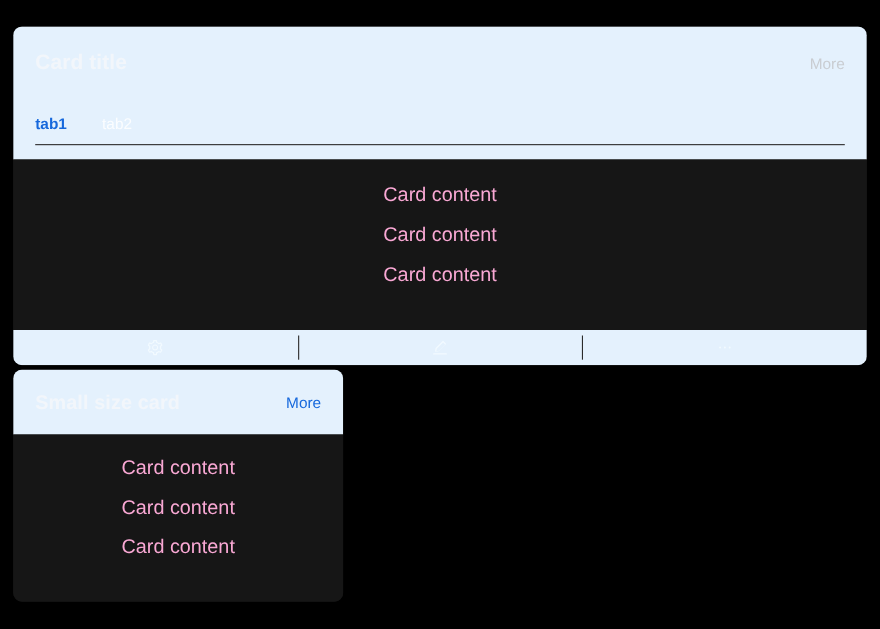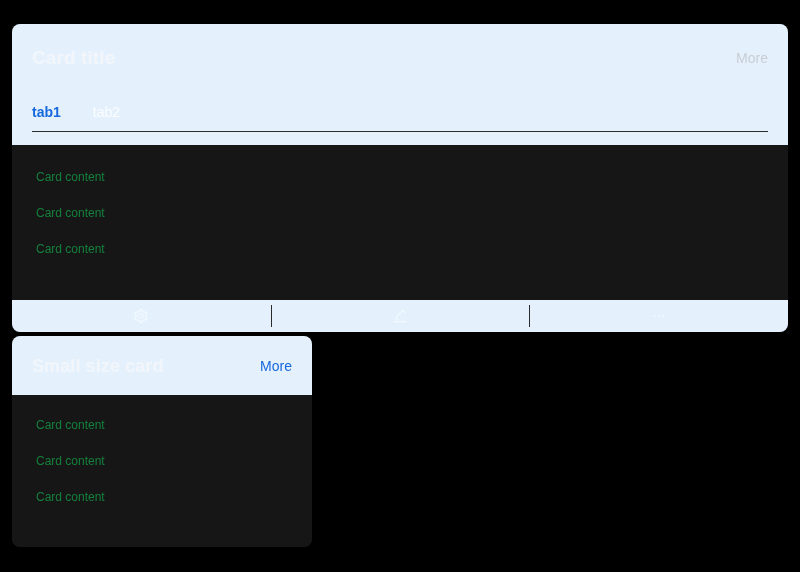--- a/index.html
+++ b/index.html
@@ -87,23 +87,24 @@
     height: 1px;
     background: #2b2b2b;
   }
 
   
   .card-body {
     background: #161616;
     box-sizing: border-box;
   }
   .content-line {
-    color: #15803d;
-    font-size: 12px;
+    color: #f9a8d4;
+    font-size: 18px;
     line-height: 20px;
+    text-align: center;
   }
 
   
   .card-actions {
     display: flex;
     background: #e4f1fd;
     box-sizing: border-box;
   }
   .action-item {
     flex: 1 1 0;

